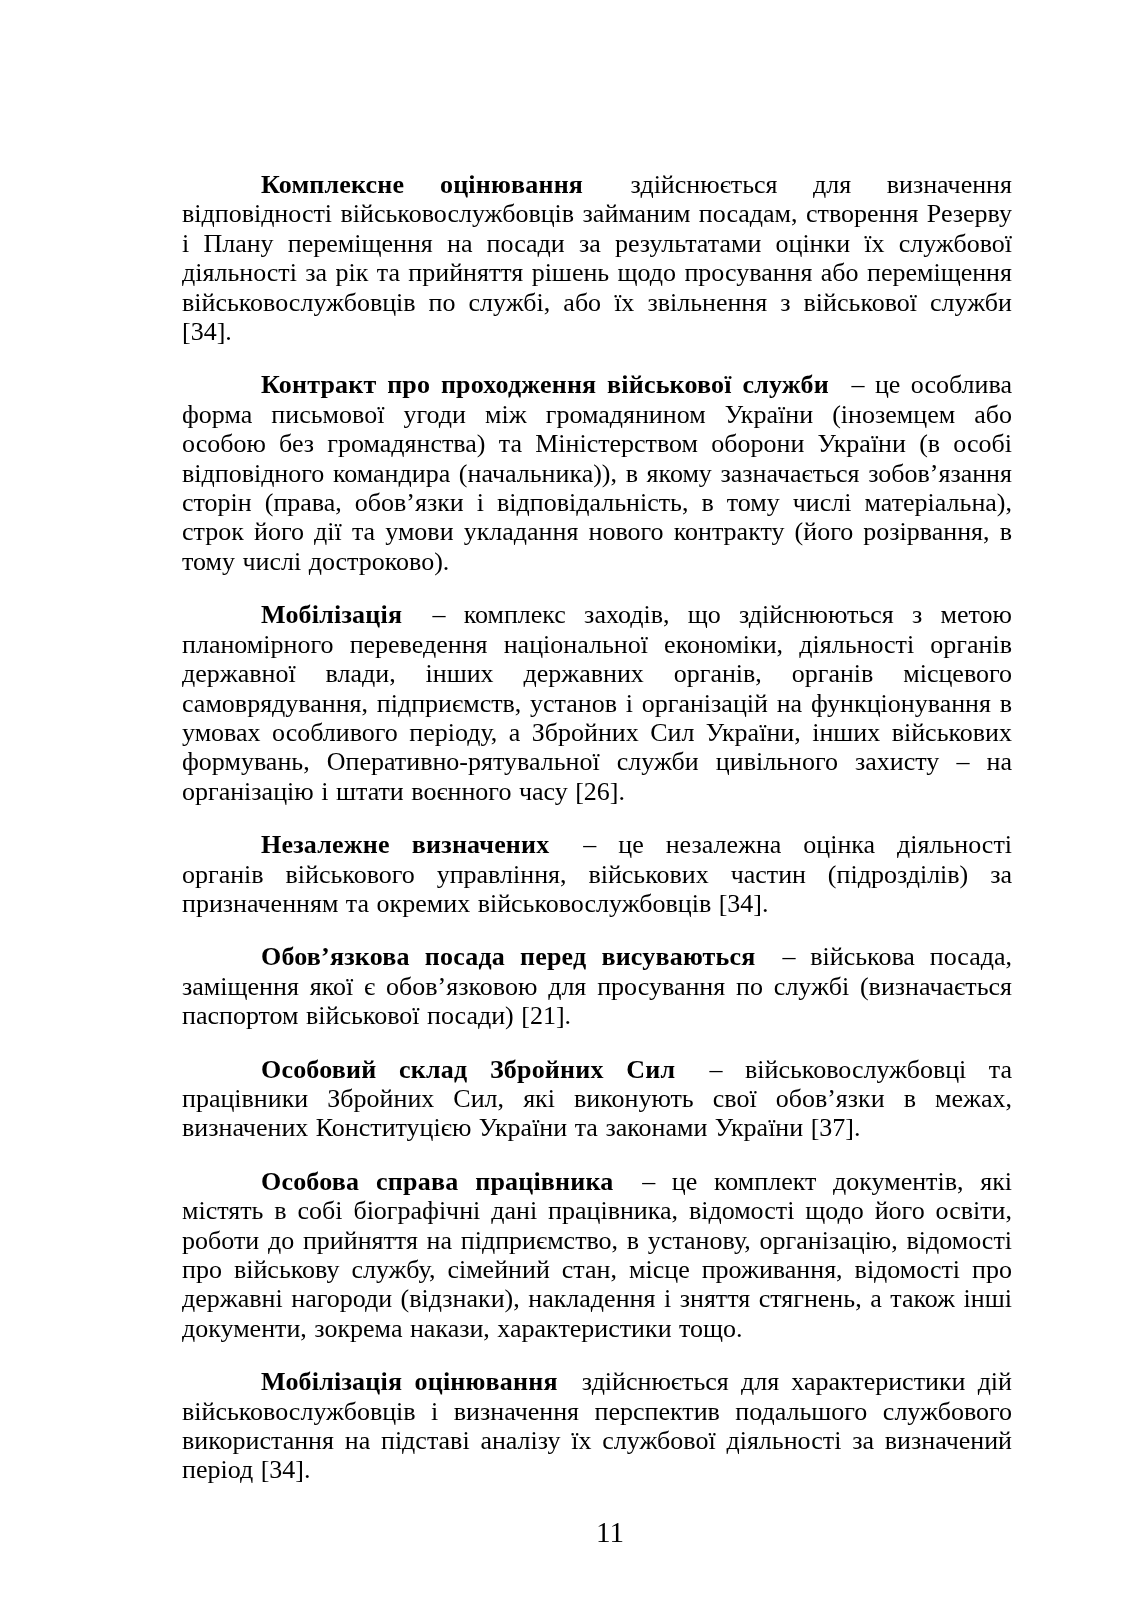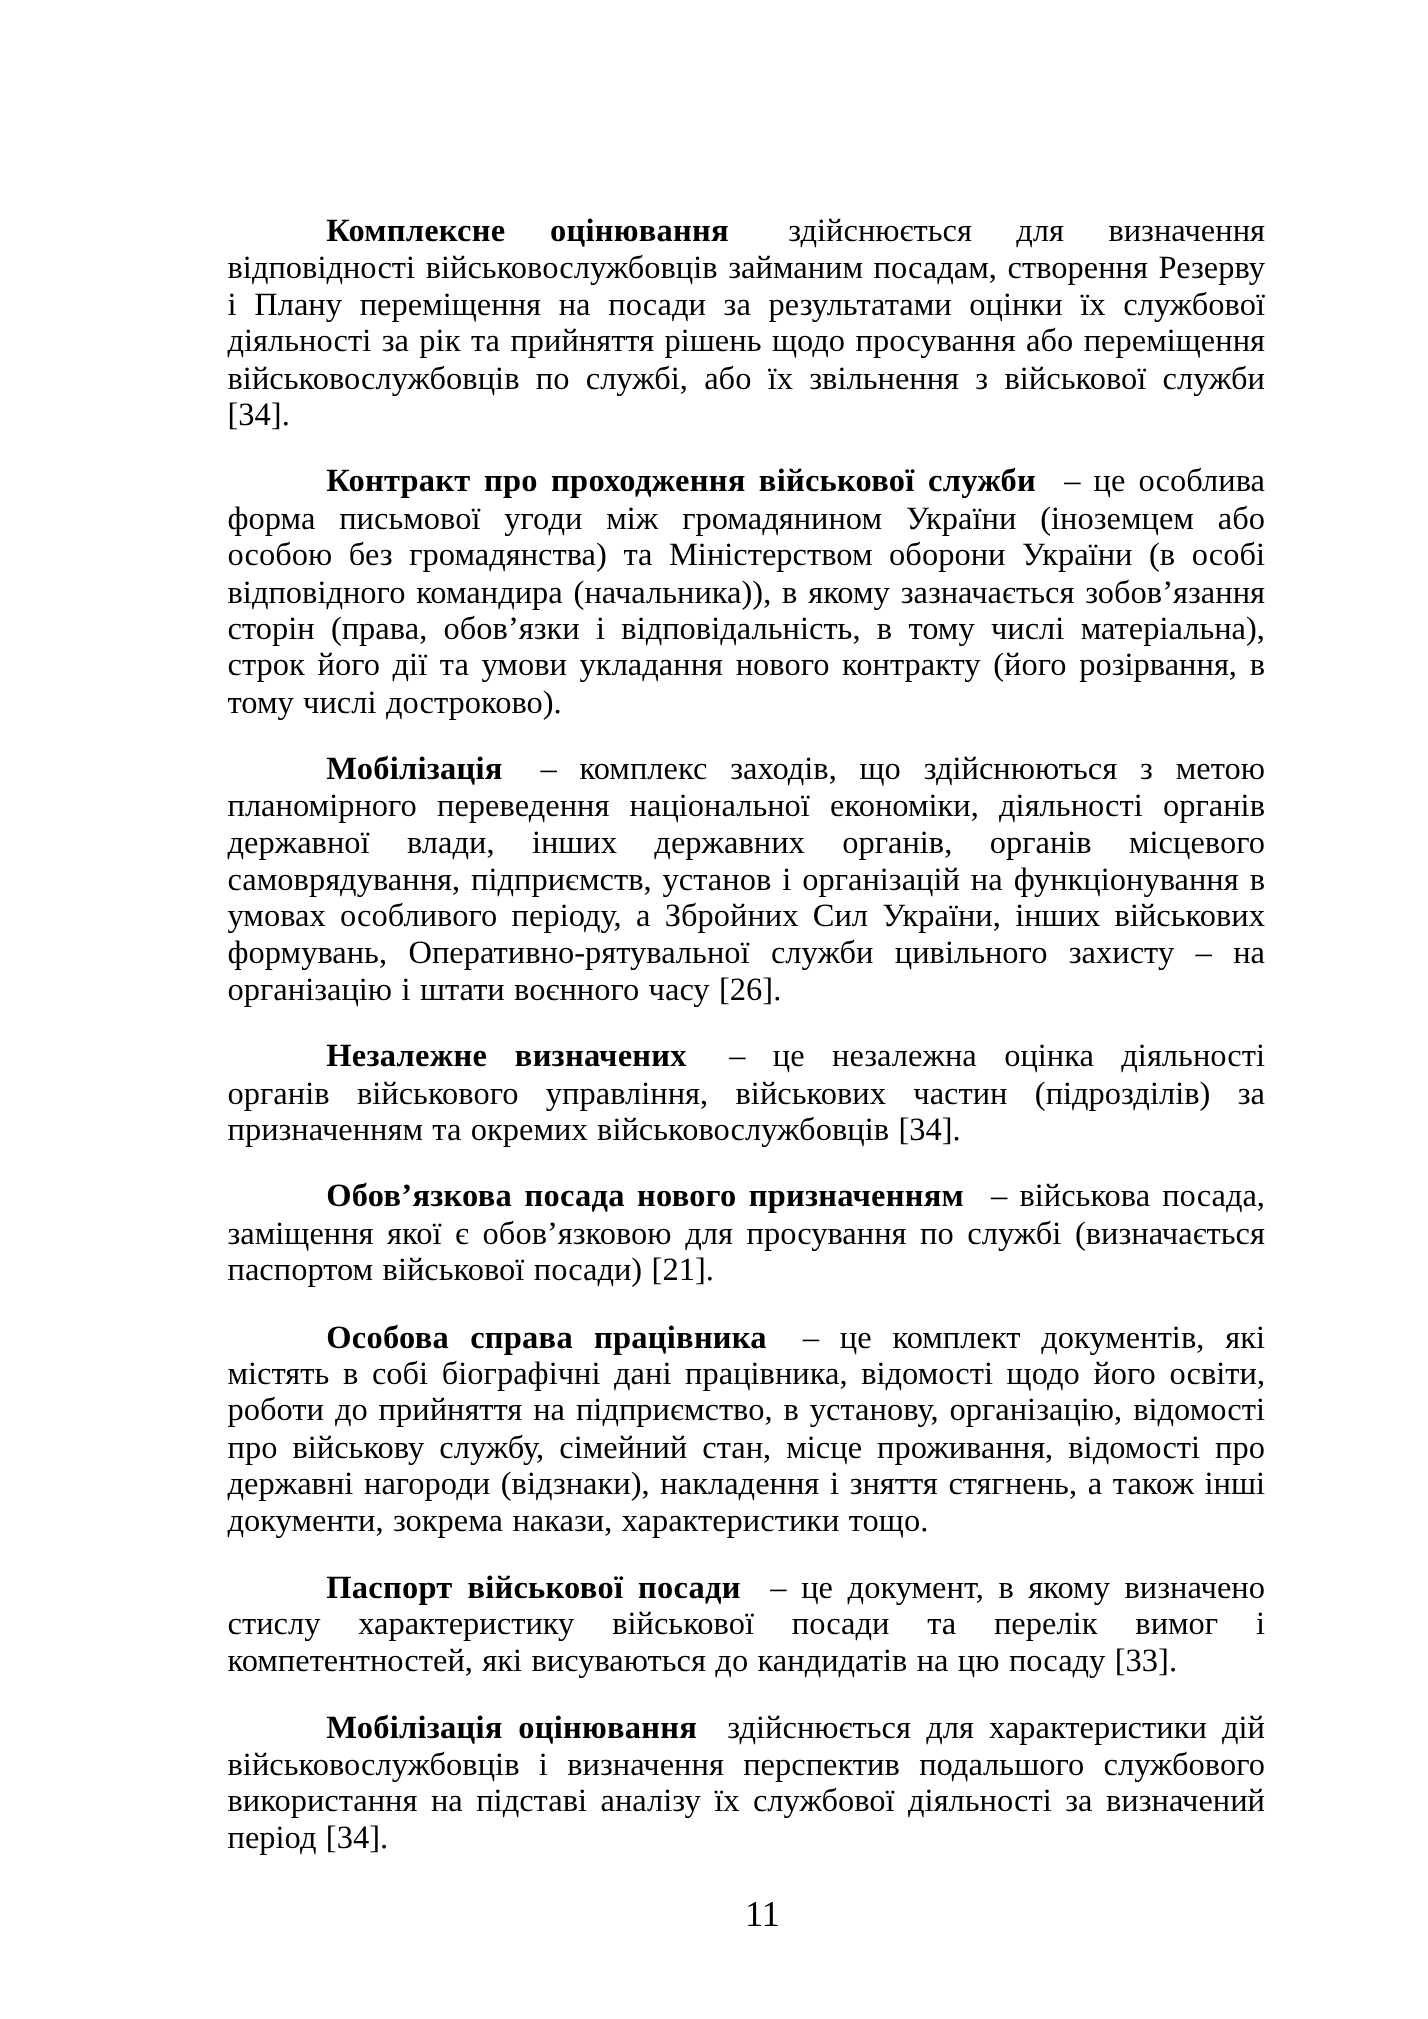--- a/index.html
+++ b/index.html
@@ -46,19 +46,19 @@
 </style>
 </head>
 <body>
 
 <div class="page">
   <div class="content">
       <p class="para"><b>Комплексне оцінювання</b> здійснюється для визначення відповідності військовослужбовців займаним посадам, створення Резерву і Плану переміщення на посади за результатами оцінки їх службової діяльності за рік та прийняття рішень щодо просування або переміщення військовослужбовців по службі, або їх звільнення з військової служби [34].</p>
       <p class="para"><b>Контракт про проходження військової служби</b> – це особлива форма письмової угоди між громадянином України (іноземцем або особою без громадянства) та Міністерством оборони України (в особі відповідного командира (начальника)), в якому зазначається зобов’язання сторін (права, обов’язки і відповідальність, в тому числі матеріальна), строк його дії та умови укладання нового контракту (його розірвання, в тому числі достроково).</p>
       <p class="para"><b>Мобілізація</b> – комплекс заходів, що здійснюються з метою планомірного переведення національної економіки, діяльності органів державної влади, інших державних органів, органів місцевого самоврядування, підприємств, установ і організацій на функціонування в умовах особливого періоду, а Збройних Сил України, інших військових формувань, Оперативно-рятувальної служби цивільного захисту – на організацію і штати воєнного часу [26].</p>
       <p class="para"><b>Незалежне визначених</b> – це незалежна оцінка діяльності органів військового управління, військових частин (підрозділів) за призначенням та окремих військовослужбовців [34].</p>
-      <p class="para"><b>Обов’язкова посада нового призначенням</b> – військова посада, заміщення якої є обов’язковою для просування по службі (визначається паспортом військової посади) [21].</p>
+      <p class="para"><b>Обов’язкова посада перед висуваються</b> – військова посада, заміщення якої є обов’язковою для просування по службі (визначається паспортом військової посади) [21].</p>
+      <p class="para"><b>Особовий склад Збройних Сил</b> – військовослужбовці та працівники Збройних Сил, які виконують свої обов’язки в межах, визначених Конституцією України та законами України [37].</p>
       <p class="para"><b>Особова справа працівника</b> – це комплект документів, які містять в собі біографічні дані працівника, відомості щодо його освіти, роботи до прийняття на підприємство, в установу, організацію, відомості про військову службу, сімейний стан, місце проживання, відомості про державні нагороди (відзнаки), накладення і зняття стягнень, а також інші документи, зокрема накази, характеристики тощо.</p>
-      <p class="para"><b>Паспорт військової посади</b> – це документ, в якому визначено стислу характеристику військової посади та перелік вимог і компетентностей, які висуваються до кандидатів на цю посаду [33].</p>
       <p class="para"><b>Мобілізація оцінювання</b> здійснюється для характеристики дій військовослужбовців і визначення перспектив подальшого службового використання на підставі аналізу їх службової діяльності за визначений період [34].</p>
     </div>
   <div class="page-number">11</div>
 </div>
 
 </body></html>

